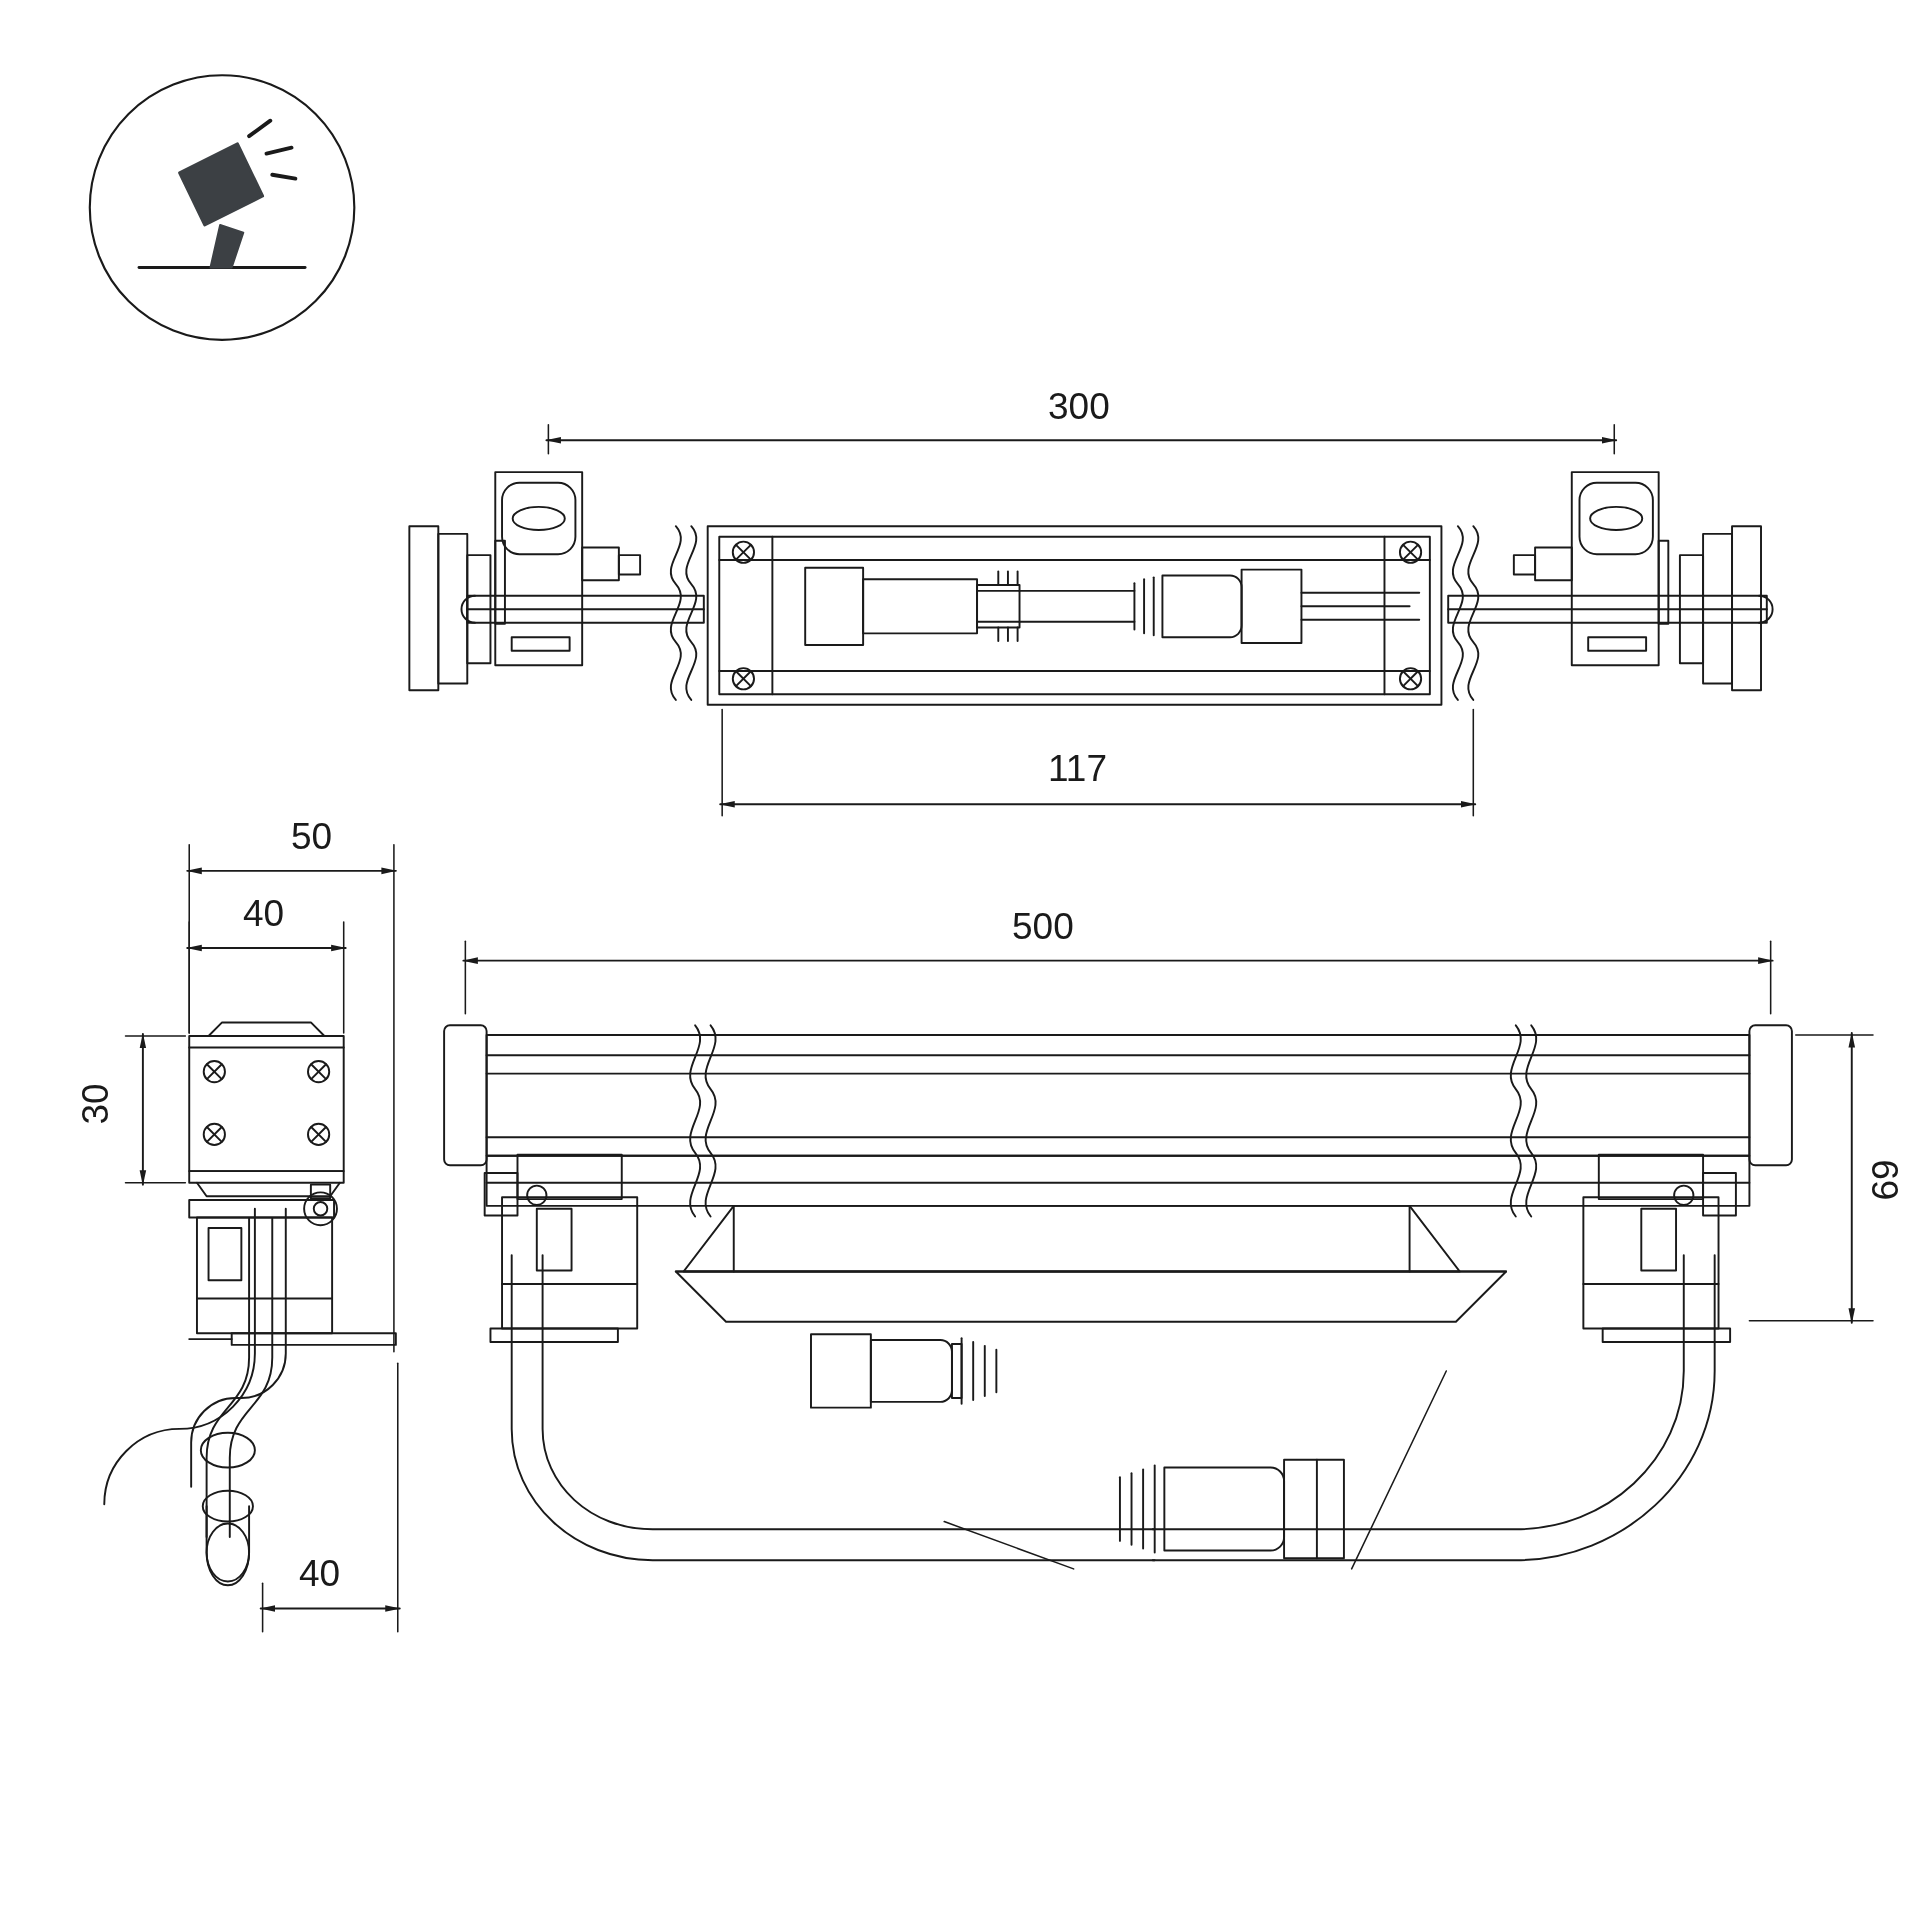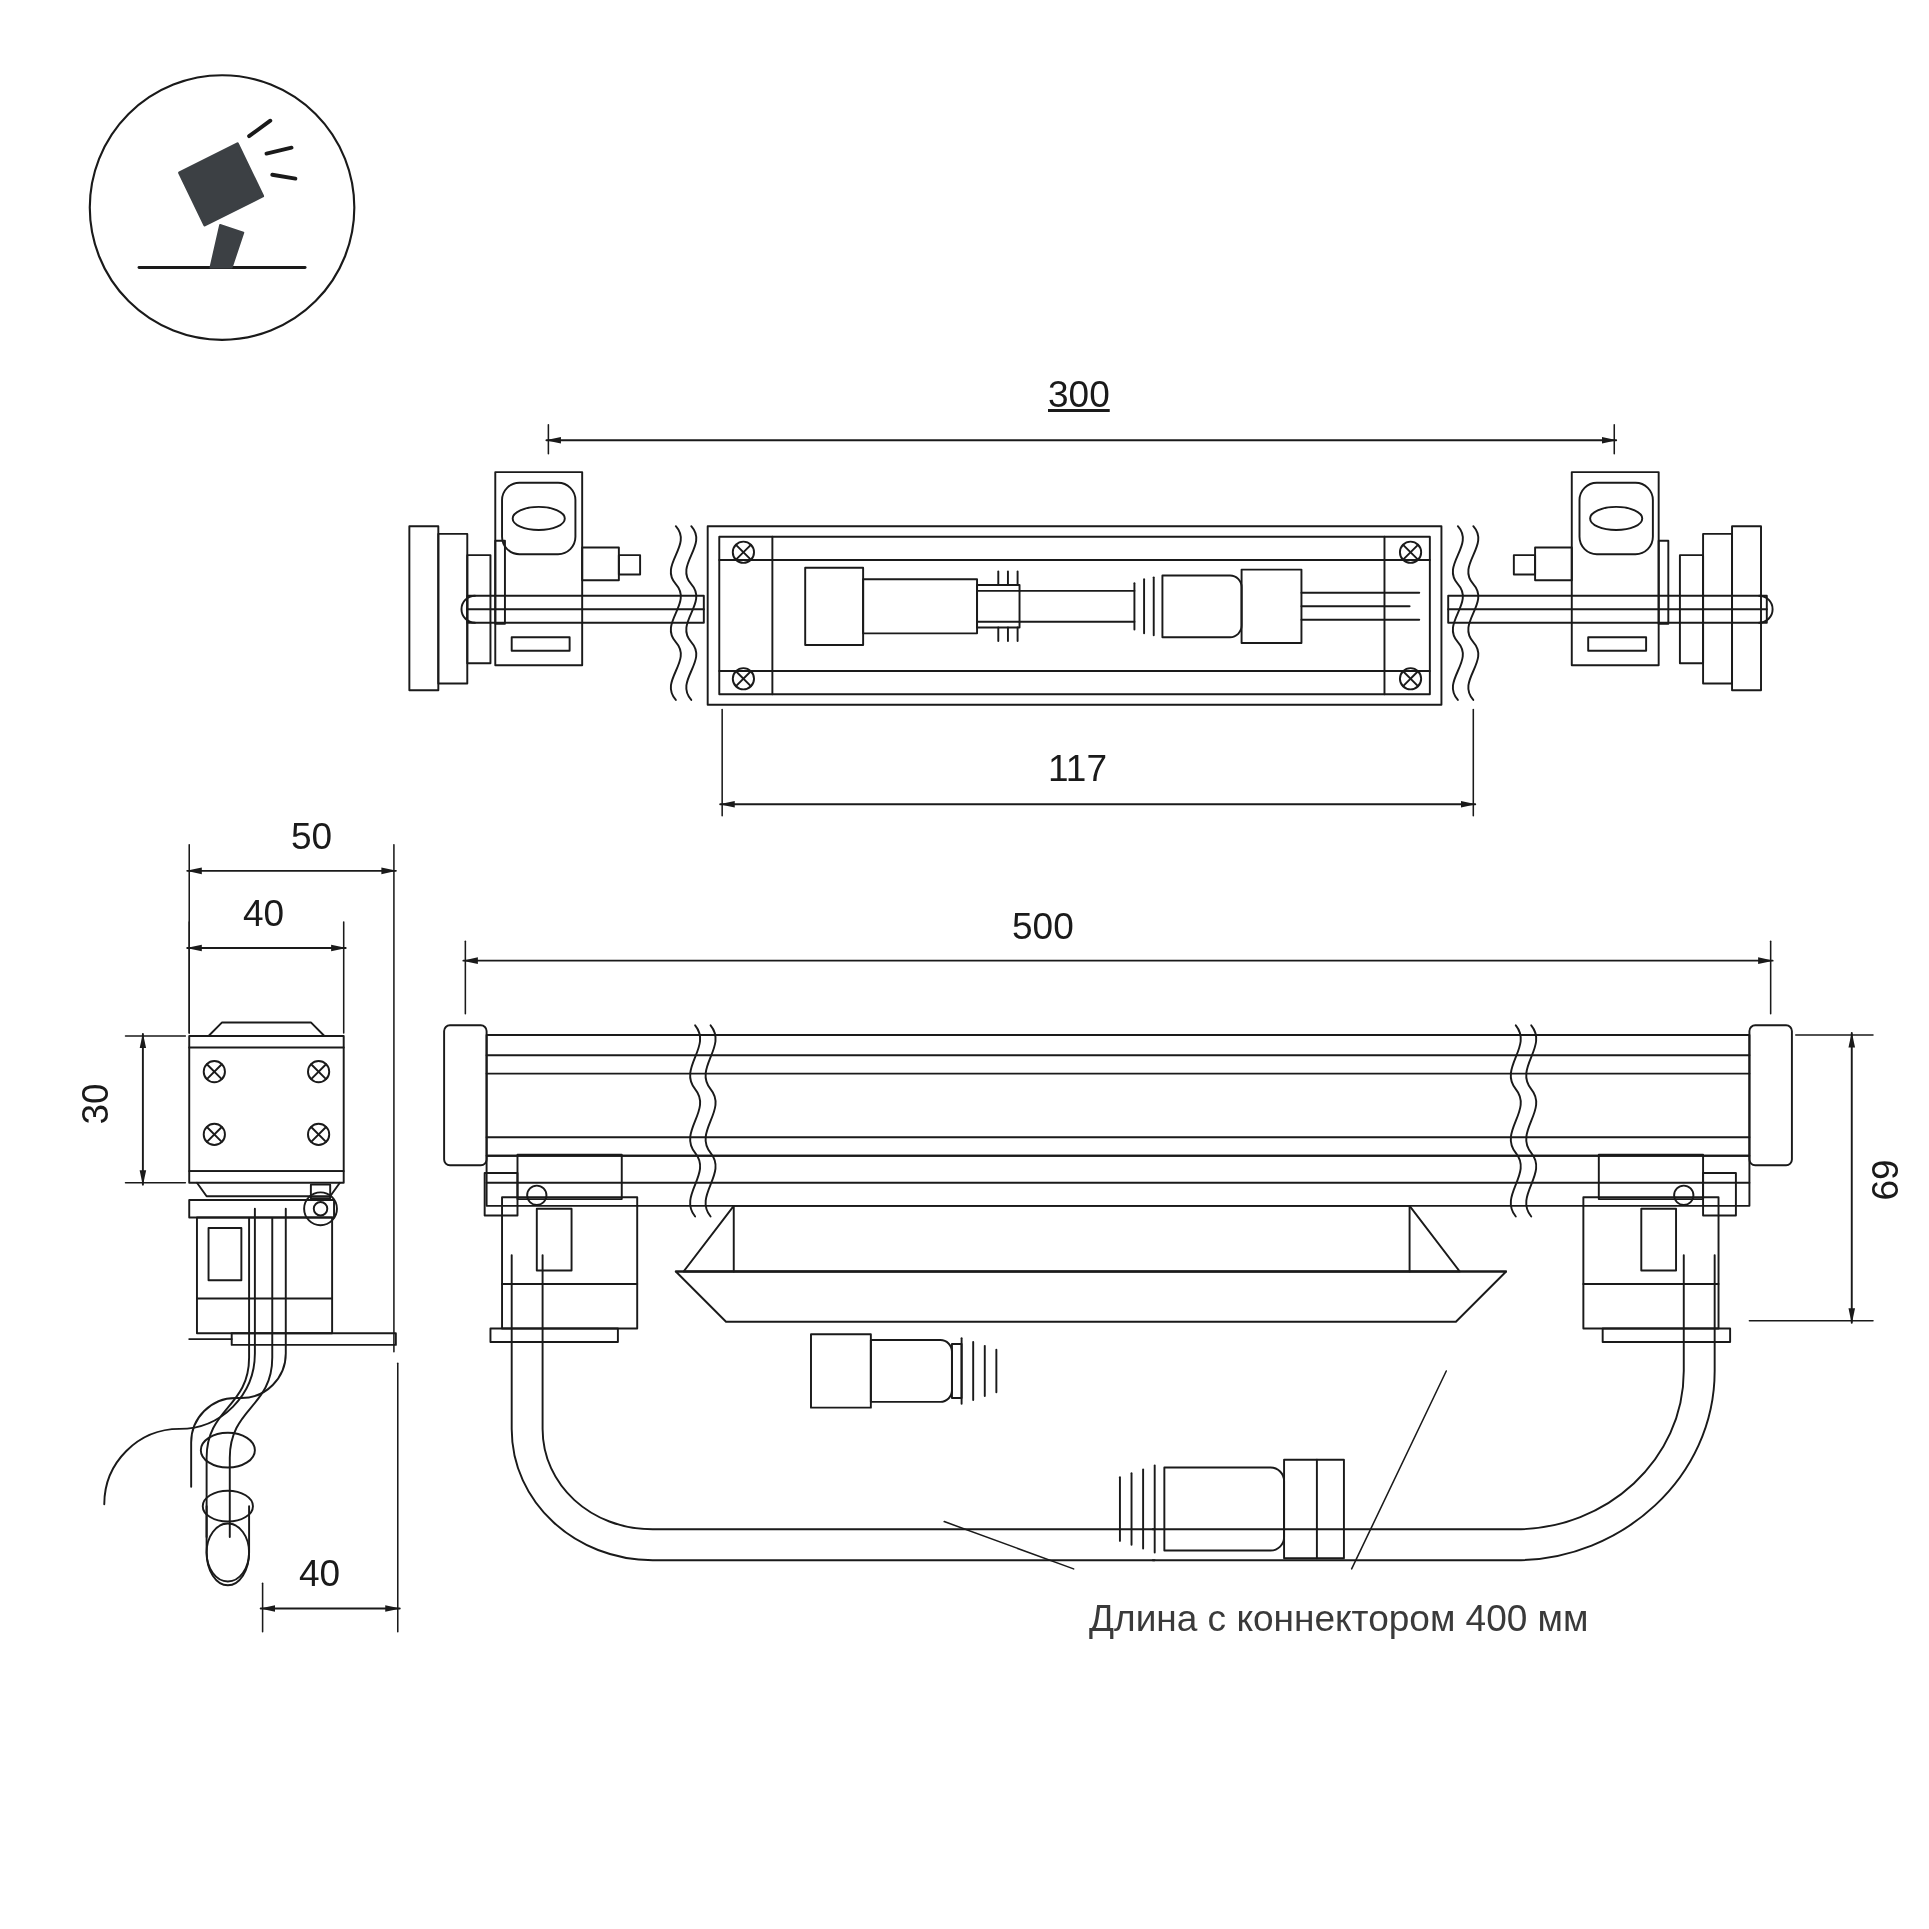--- a/index.html
+++ b/index.html
@@ -283,32 +283,31 @@
 
       <g>
         <line x1="1860" y1="1072" x2="1940" y2="1072" stroke-width="1.6"></line>
         <line x1="1812" y1="1368" x2="1940" y2="1368" stroke-width="1.6"></line>
         <line x1="1918" y1="1070" x2="1918" y2="1370" stroke-width="2" marker-start="url(#arrL)" marker-end="url(#arrR)"></line>
       </g>
 
     </g>
   </svg>
 
-  <div class="dimtext" style="left:1048px;top:374px;font-size:37px;text-decoration:underline;">300</div>
+  <div class="dimtext" style="left:1048px;top:386px;font-size:37px;">300</div>
 
   <div class="dimtext" style="left:1048px;top:748px;font-size:37px;">117</div>
 
   <div class="dimtext" style="left:267px;top:816px;font-size:37px;margin-left:24px;">50</div>
 
   <div class="dimtext" style="left:243px;top:893px;font-size:37px;">40</div>
 
   <div class="dimtext" style="left:75px;top:1083px;font-size:37px;transform:rotate(-90deg);transform-origin:center;">30</div>
 
   <div class="dimtext" style="left:299px;top:1553px;font-size:37px;">40</div>
 
   <div class="dimtext" style="left:1012px;top:906px;font-size:37px;">500</div>
 
   <div class="dimtext" style="left:1865px;top:1159px;font-size:37px;transform:rotate(-90deg);transform-origin:center;">69</div>
 
-  <div class="note" style="left:1089px;top:1598px;font-size:37px;">Длина с коннектором 400 мм</div>
 
 </div>
 
 
 </body></html>

